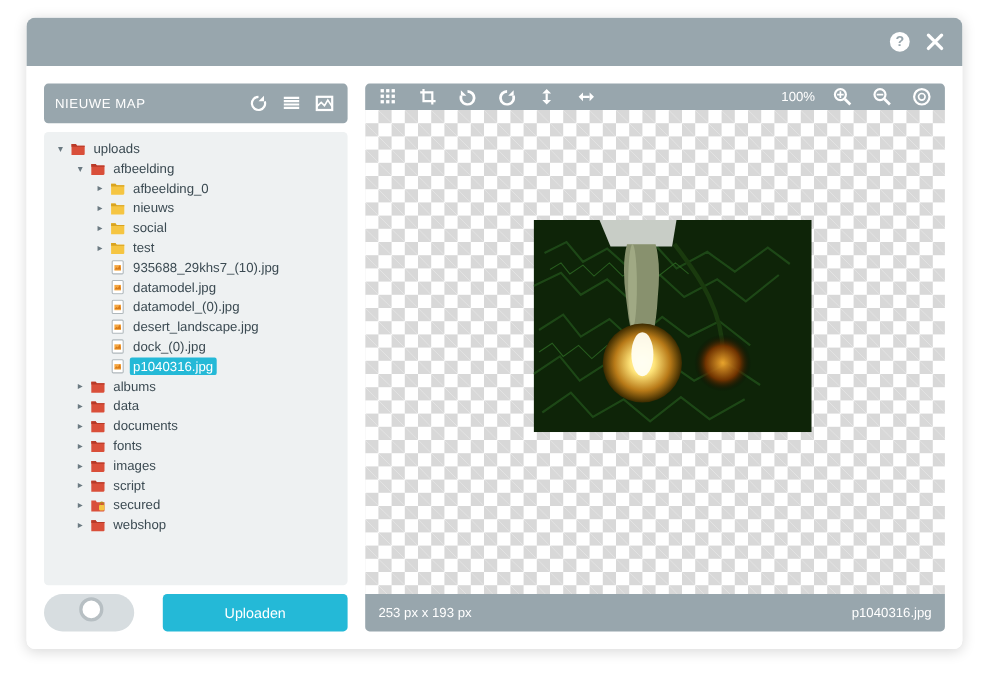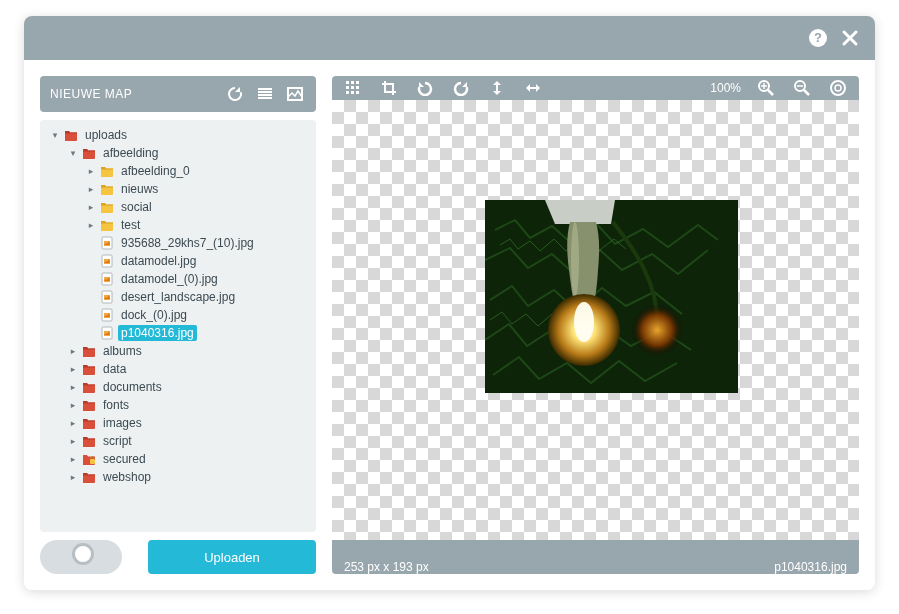--- a/index.html
+++ b/index.html
@@ -24,21 +24,21 @@
 .sidebar-bottom{display:flex;gap:26px;align-items:center}
 .toggle{width:82px;height:34px;background:#d7dde0;border-radius:17px;position:relative;cursor:pointer}
 .toggle .knob{position:absolute;width:22px;height:22px;background:#fff;border:3px solid #b7bfc3;border-radius:50%;top:3px;left:32px}
 .upload-btn{flex:1;height:34px;background:#24b9d7;color:#fff;border-radius:4px;display:flex;align-items:center;justify-content:center;font-size:13px;cursor:pointer}
 .main{flex:1;display:flex;flex-direction:column;gap:0}
 .toolbar{background:#98a6ad;border-top-left-radius:4px;border-top-right-radius:4px;height:24px;display:flex;align-items:center;padding:0 10px;color:#fff;gap:14px}
 .toolbar .spacer{flex:1}
 .toolbar .zoom-label{font-size:12px}
 .canvas{flex:1;position:relative;background-color:#fff;background-image:linear-gradient(45deg,#d8d8d8 25%,transparent 25%,transparent 75%,#d8d8d8 75%),linear-gradient(45deg,#d8d8d8 25%,transparent 25%,transparent 75%,#d8d8d8 75%);background-size:24px 24px;background-position:0 0,12px 12px}
 .image{position:absolute;width:253px;height:193px;left:153px;top:100px;overflow:hidden}
-.statusbar{background:#98a6ad;border-bottom-left-radius:4px;border-bottom-right-radius:4px;height:34px;display:flex;align-items:flex-end;padding:0 12px;color:#fff;font-size:12px}
+.statusbar{background:#98a6ad;border-bottom-left-radius:4px;border-bottom-right-radius:4px;height:34px;display:flex;align-items:center;padding:0 12px;color:#fff;font-size:12px}
 .statusbar .fname{margin-left:auto}
 svg{display:block}
 </style>
 </head>
 <body>
 
 <div class="app">
   <div class="header">
     <div class="header-right">
       <div class="icon-btn">

